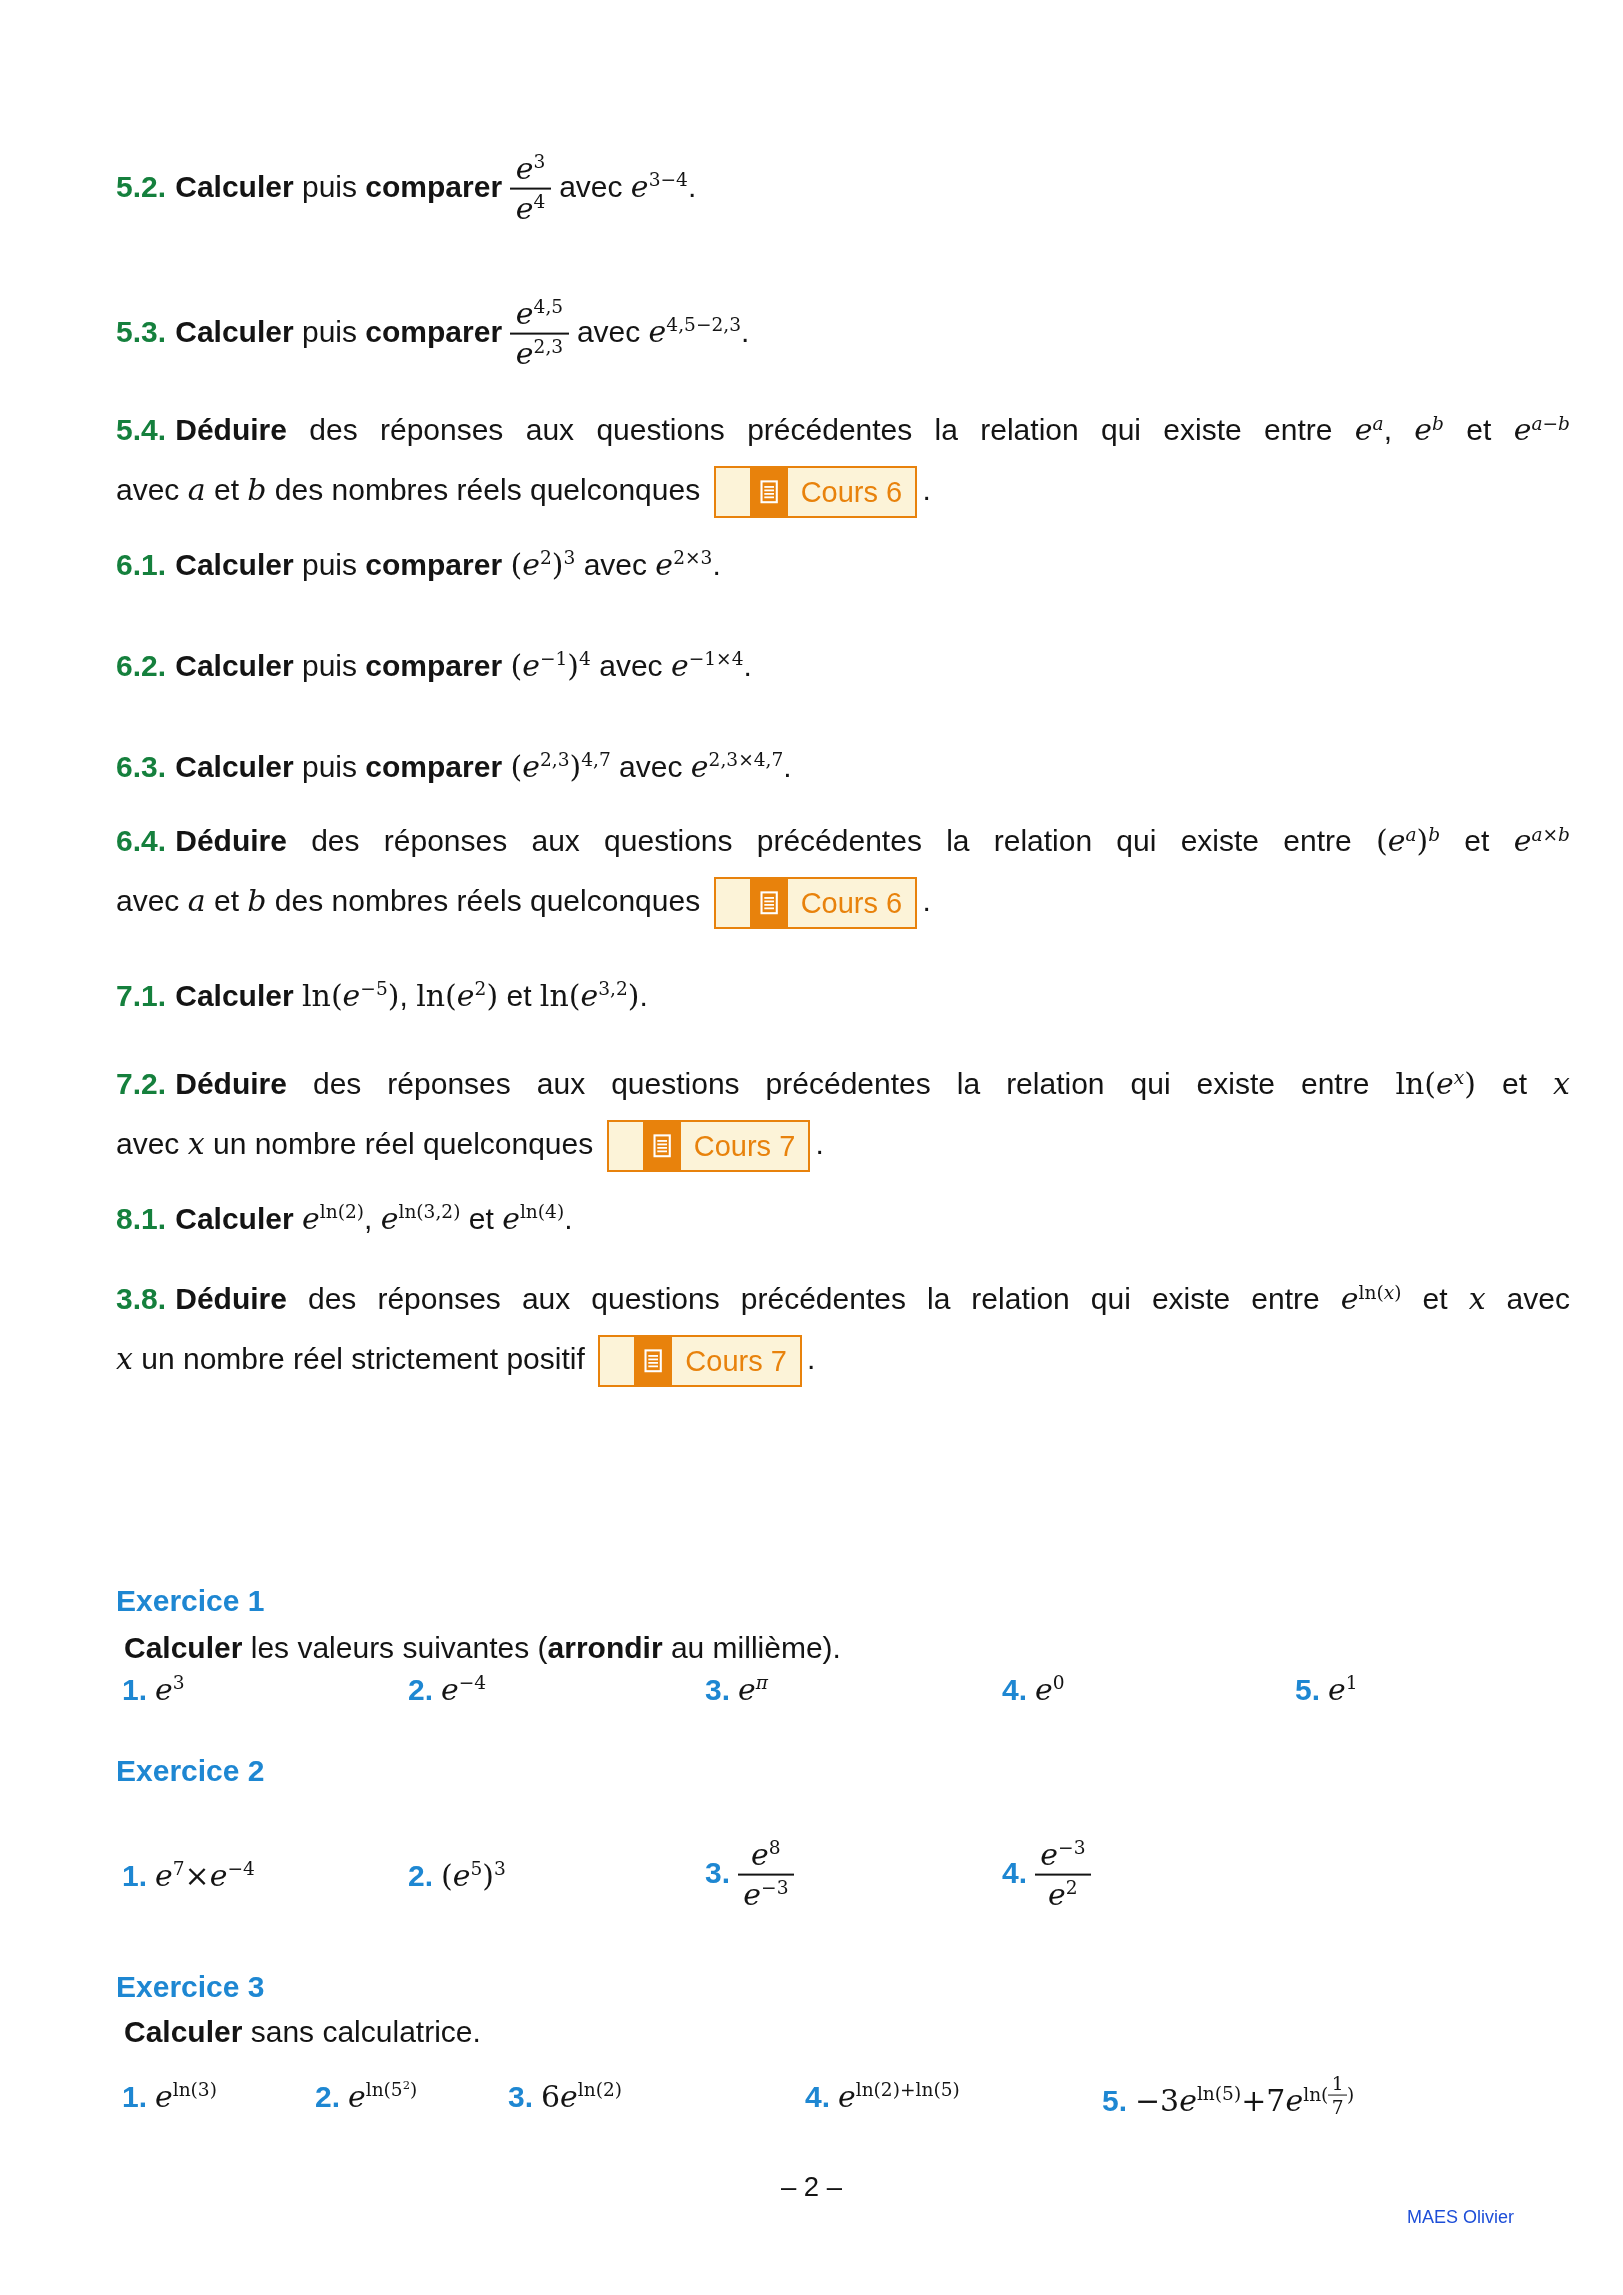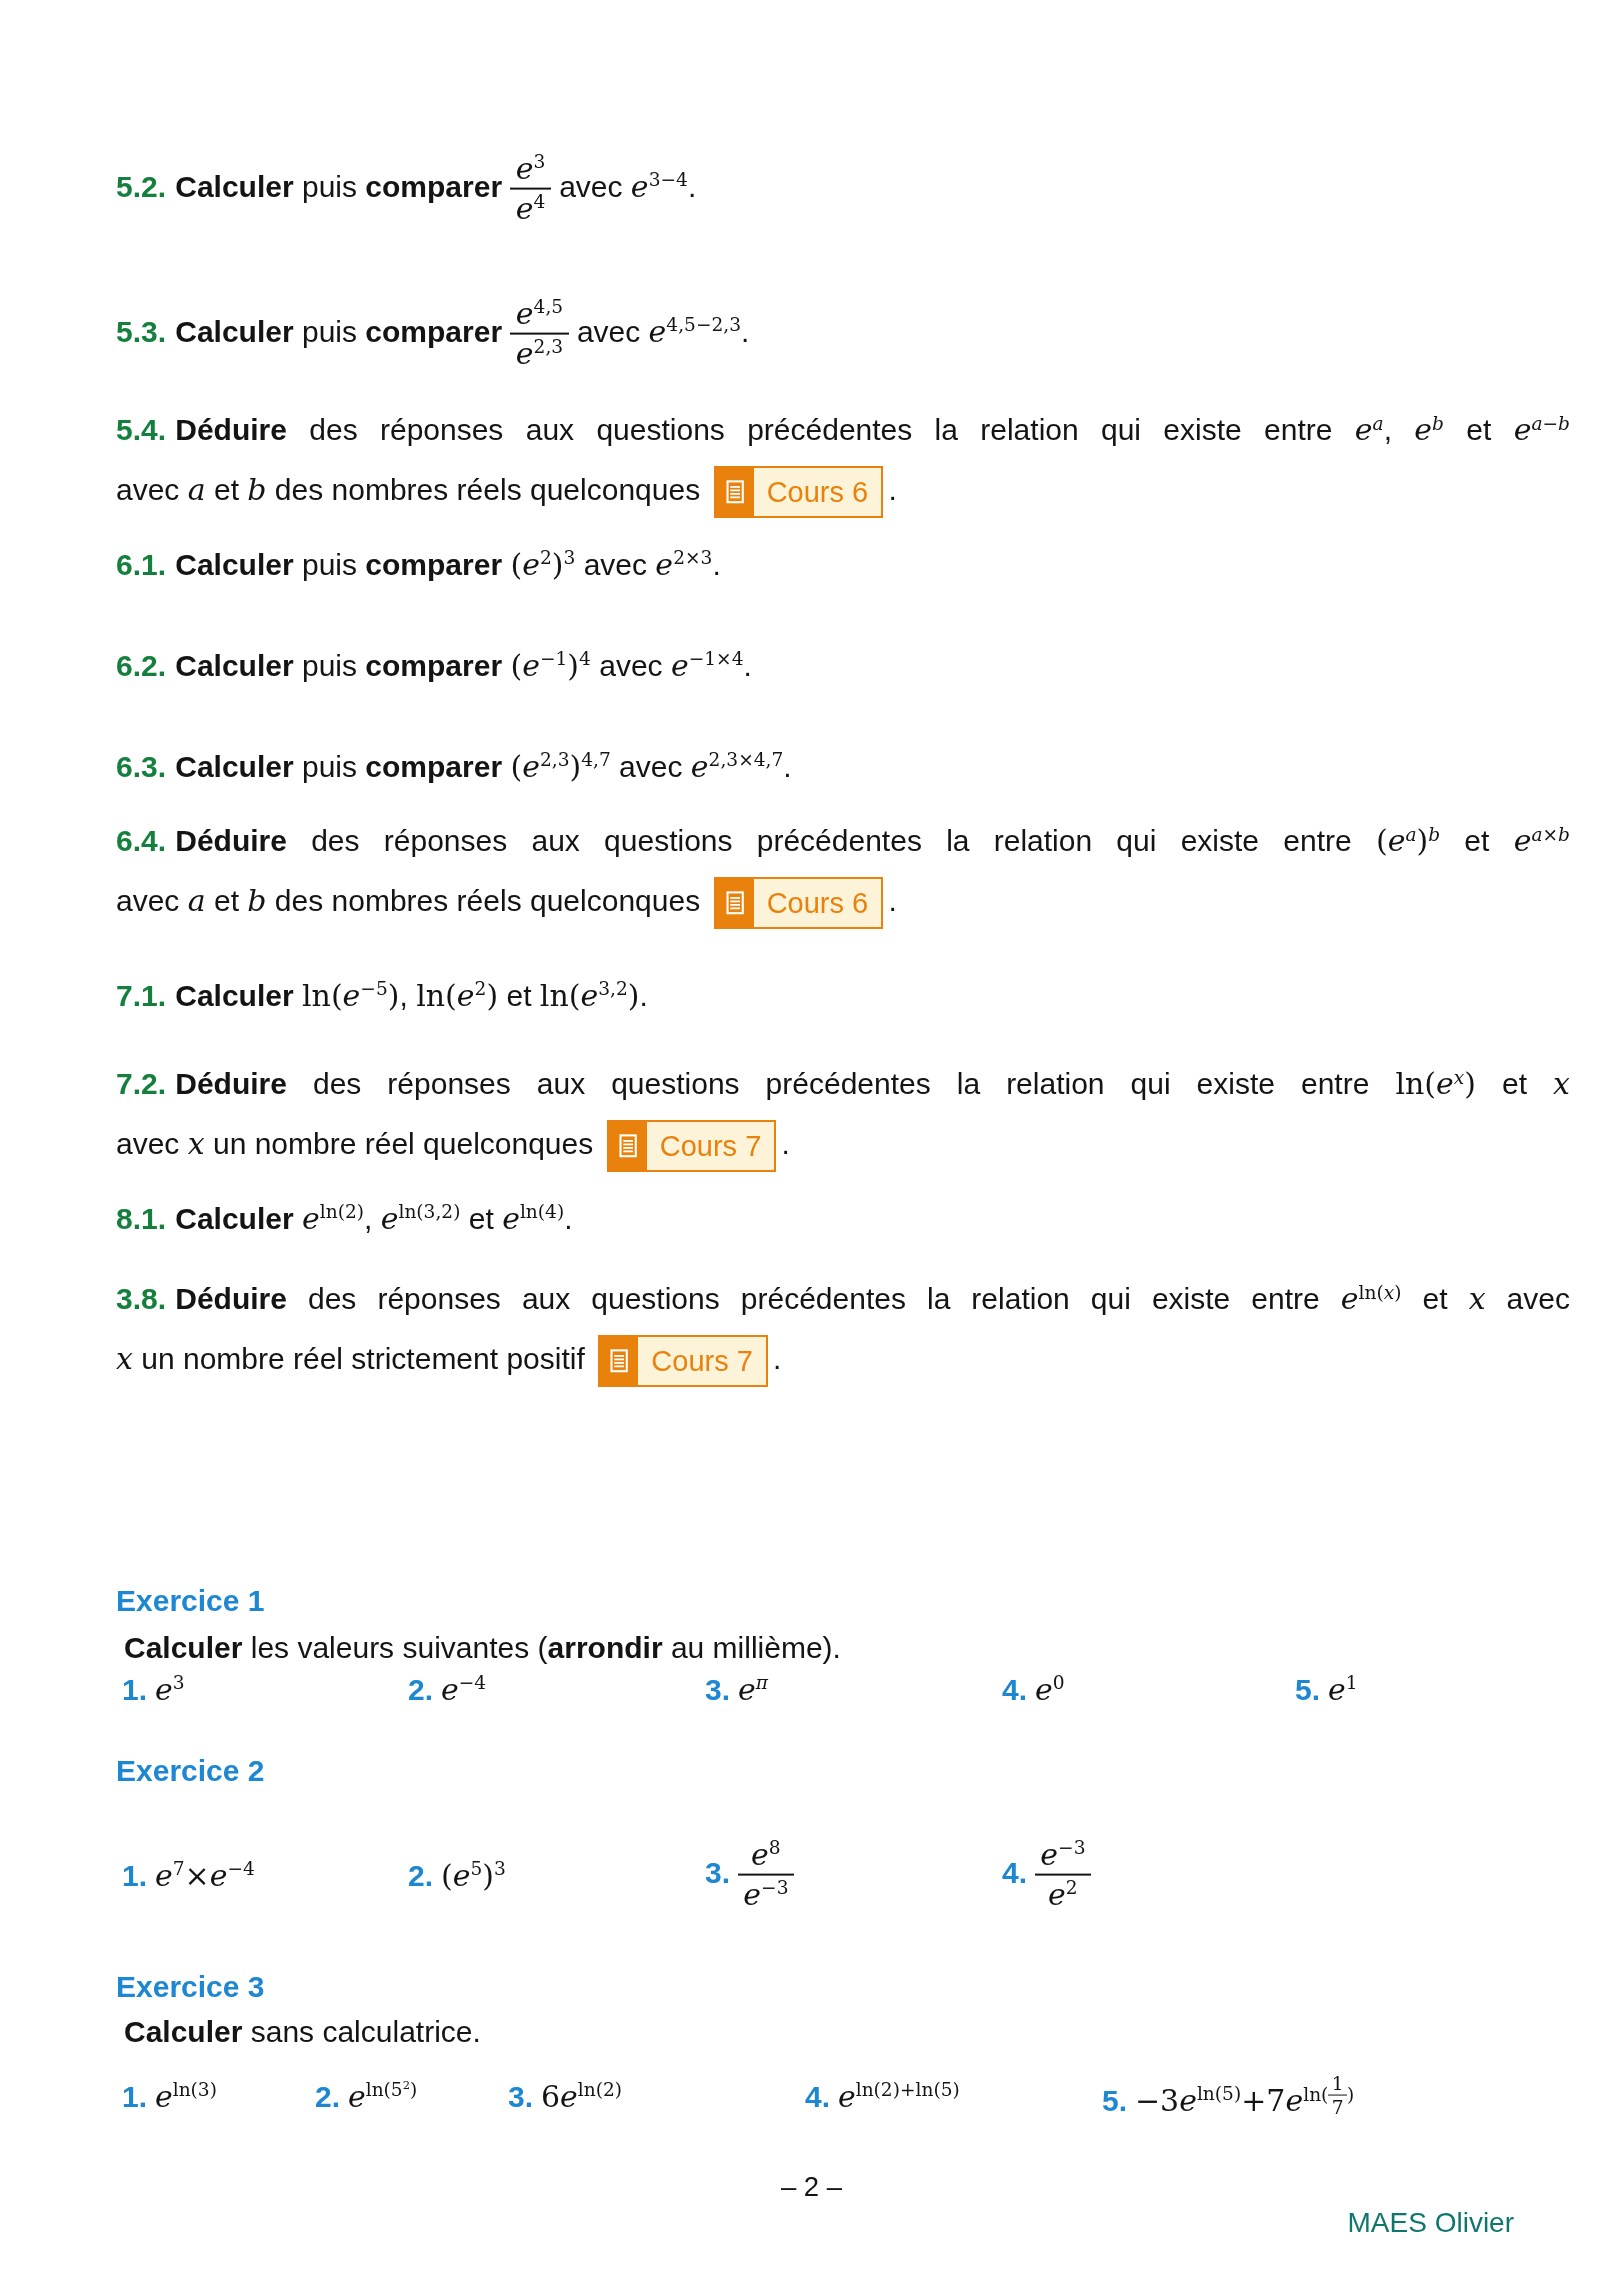--- a/index.html
+++ b/index.html
@@ -24,21 +24,21 @@
   
   .math{font-family:"DejaVu Serif","Liberation Serif",serif;}
   .mi{font-family:"DejaVu Serif","Liberation Serif",serif;font-style:italic;}
   .mr{font-family:"DejaVu Serif","Liberation Serif",serif;font-style:normal;}
   sup.ms{font-size:0.62em;vertical-align:0.55em;line-height:0;}
   .mf{display:inline-block;text-align:center;vertical-align:middle;line-height:1.08;}
   .mfn{display:block;padding:0 0.18em 0.10em;border-bottom:0.085em solid #141414;}
   .mfd{display:block;padding:0.10em 0.18em 0;}
   
   .badge{display:inline-flex;align-items:stretch;height:48px;border:2.6px solid #E8820C;
-         background:#FCF3D8;vertical-align:middle;margin:0 5.2px;box-sizing:content-box;}
+         background:#FCF3D8;vertical-align:middle;margin:0 5.2px;box-sizing:content-box;padding-left:34px;}
   .badge-icon{width:38px;background:#E8820C;display:flex;align-items:center;justify-content:center;}
   .badge-label{color:#E8820C;display:flex;align-items:center;padding:0 13px;
                font-family:"Liberation Sans",sans-serif;font-size:29px;white-space:nowrap;}
   
   .banner{position:absolute;left:115px;top:1485px;width:1400px;height:56px;
           background:#D6EAF8;box-sizing:border-box;
           border-top:4.6px solid #1F6FA8;border-bottom:4.6px solid #1F6FA8;
           border-left:1.3px solid #1F6FA8;border-right:1.3px solid #1F6FA8;
           display:flex;align-items:center;justify-content:center;}
   .banner-label{color:#1B7FC4;font-weight:bold;font-size:30px;}
@@ -74,21 +74,21 @@
   #ex1-intro{top:1631px}
   #ex1-row{top:1654px;height:69px}
   #ex2-title{top:1754px}
   #ex2-intro{top:1801px}
   #ex2-row{top:1821px;height:108px}
   #ex3-title{top:1970px}
   #ex3-intro{top:2015px}
   #ex3-row{top:2040px;height:111px}
   
   .footer-page{position:absolute;left:0;top:2171px;width:1623px;text-align:center;font-size:27.5px;color:#141414;}
-  .footer-author{position:absolute;right:109px;top:2207px;font-size:28px;color:#0f766e;}
+  .footer-author{position:absolute;right:109px;top:2207px;font-size:18px;color:#1d4ed8;}
 </style>
 </head>
 <body>
 
 <div class="page">
 
   <div class="q-row" id="q52">
     <span class="vc"><span class="qnum">5.2.</span><span class="runs"><b>Calculer</b> puis <b>comparer</b> <span class="math"><span class="mf"><span class="mfn"><span class="mi">e</span><sup class="ms"><span class="mr">3</span></sup></span><span class="mfd"><span class="mi">e</span><sup class="ms"><span class="mr">4</span></sup></span></span></span> avec <span class="math"><span class="mi">e</span><sup class="ms"><span class="mr">3−4</span></sup></span>.</span></span>
   </div>
 

